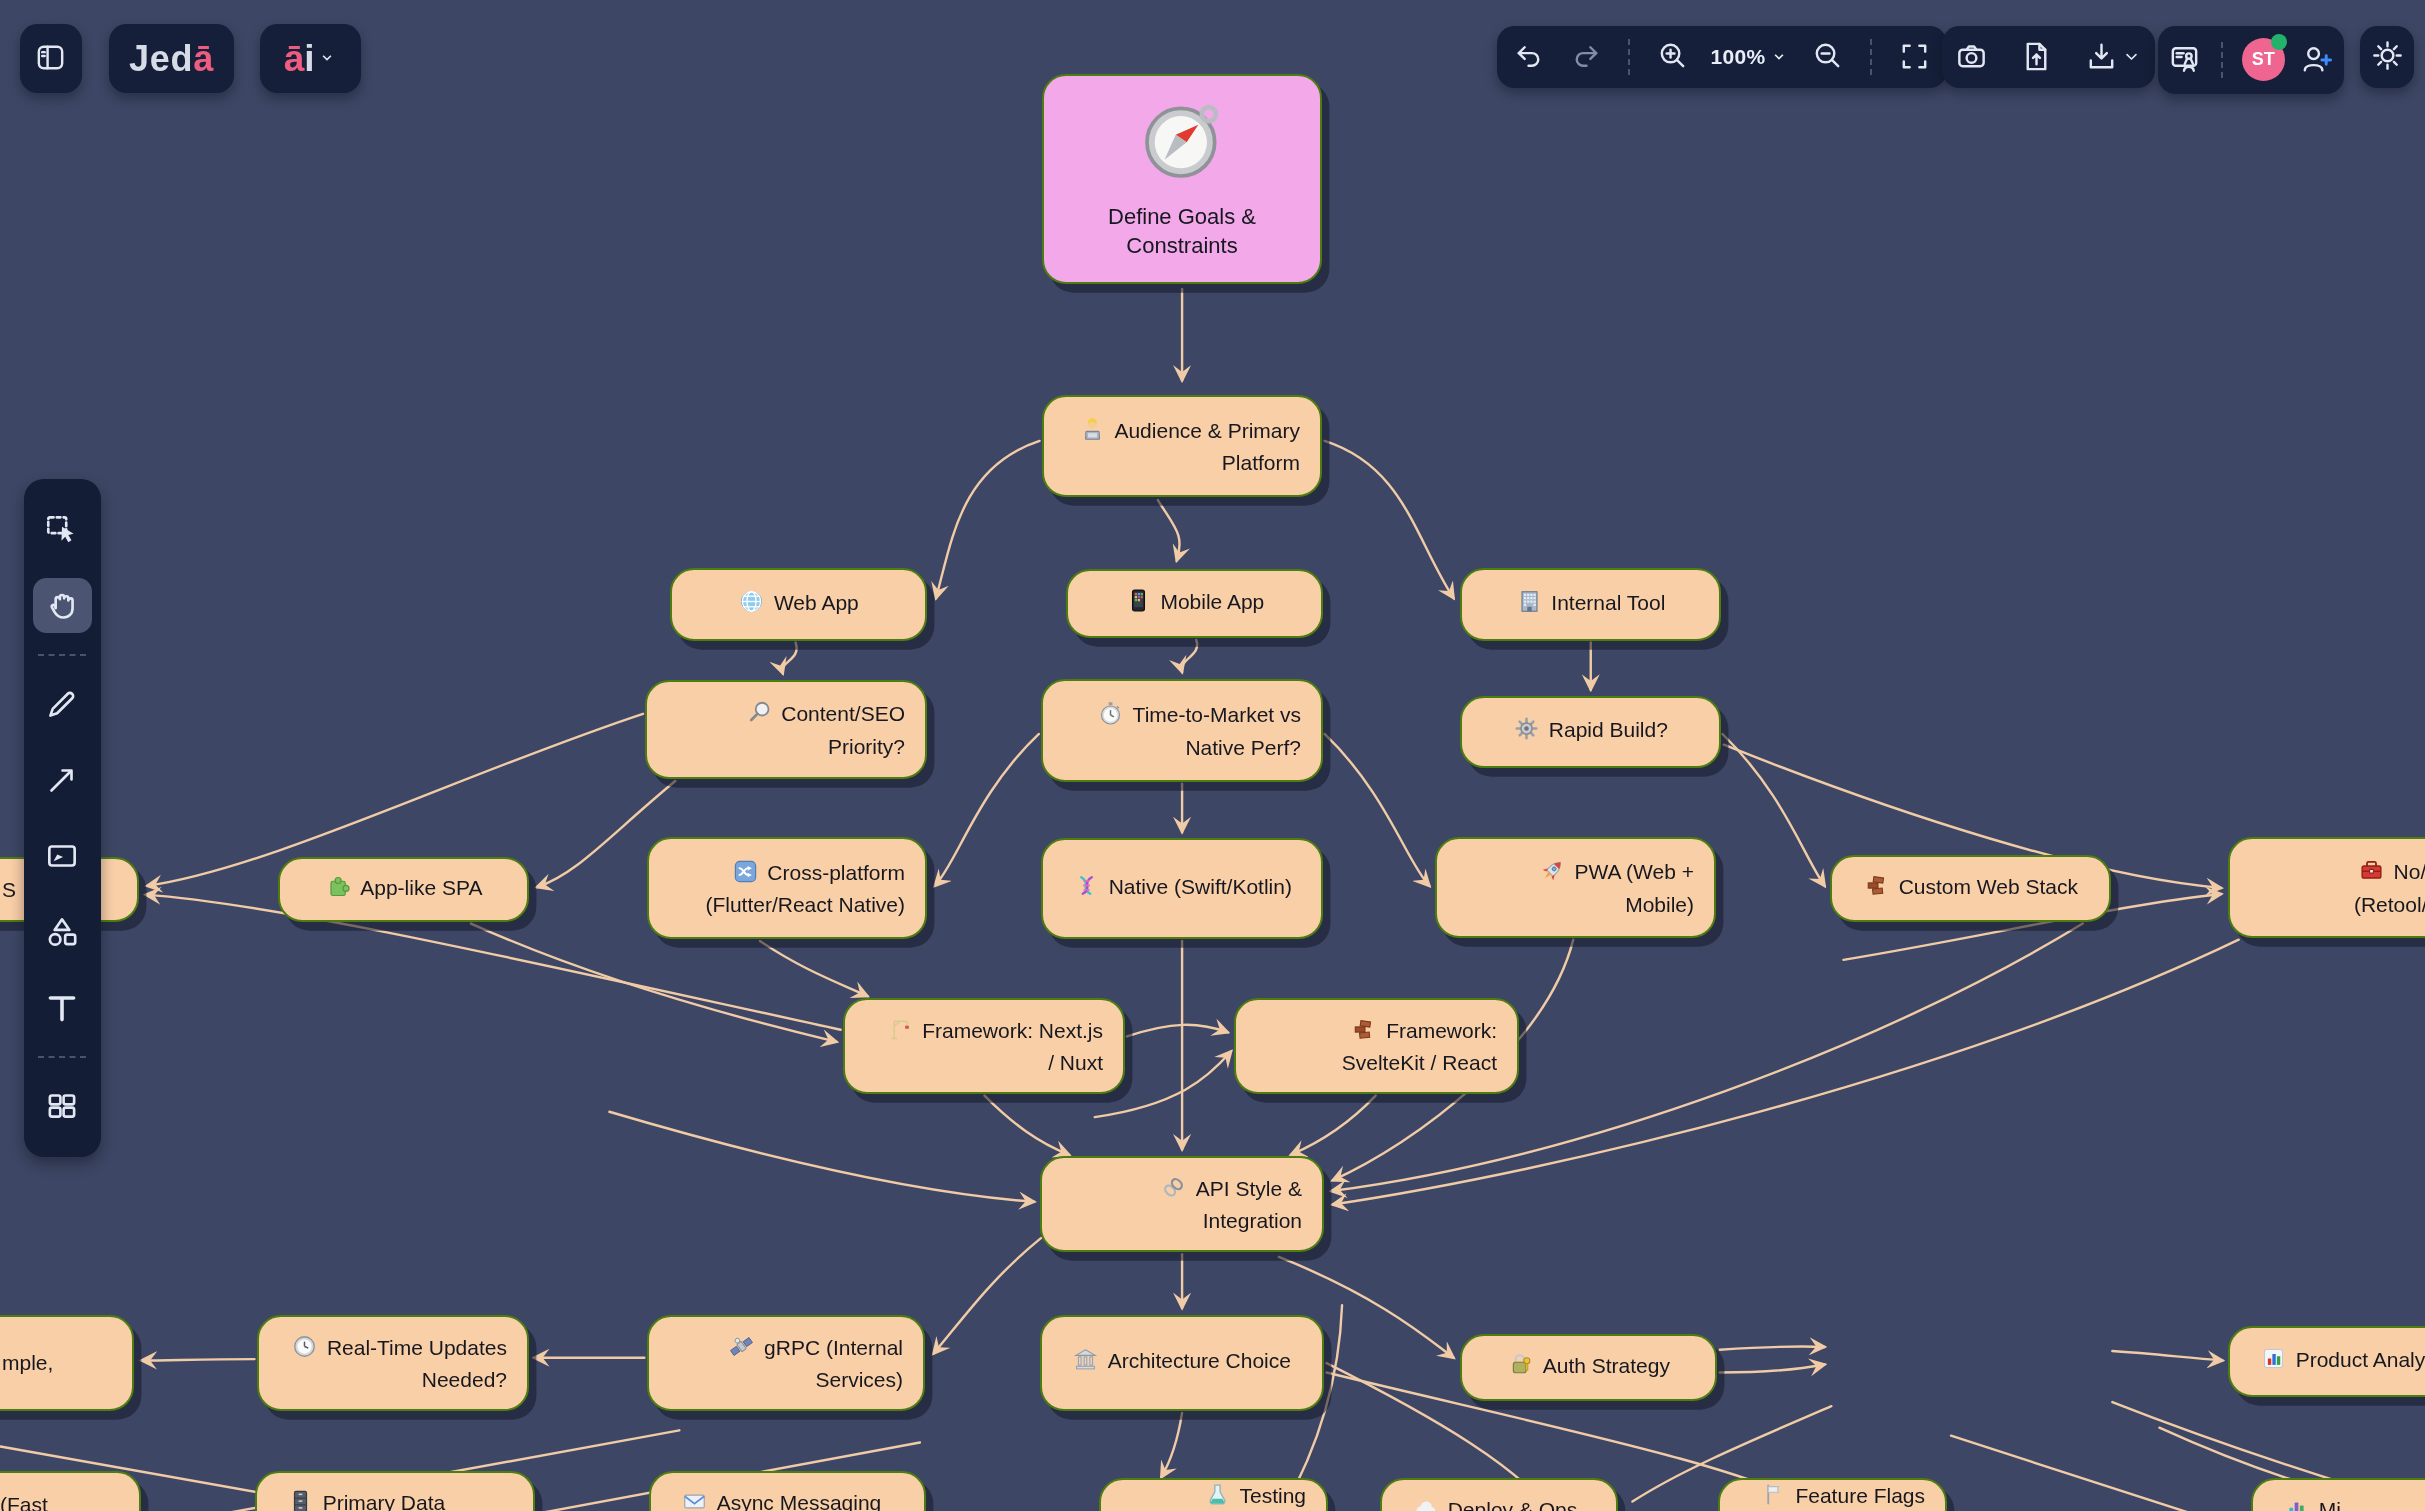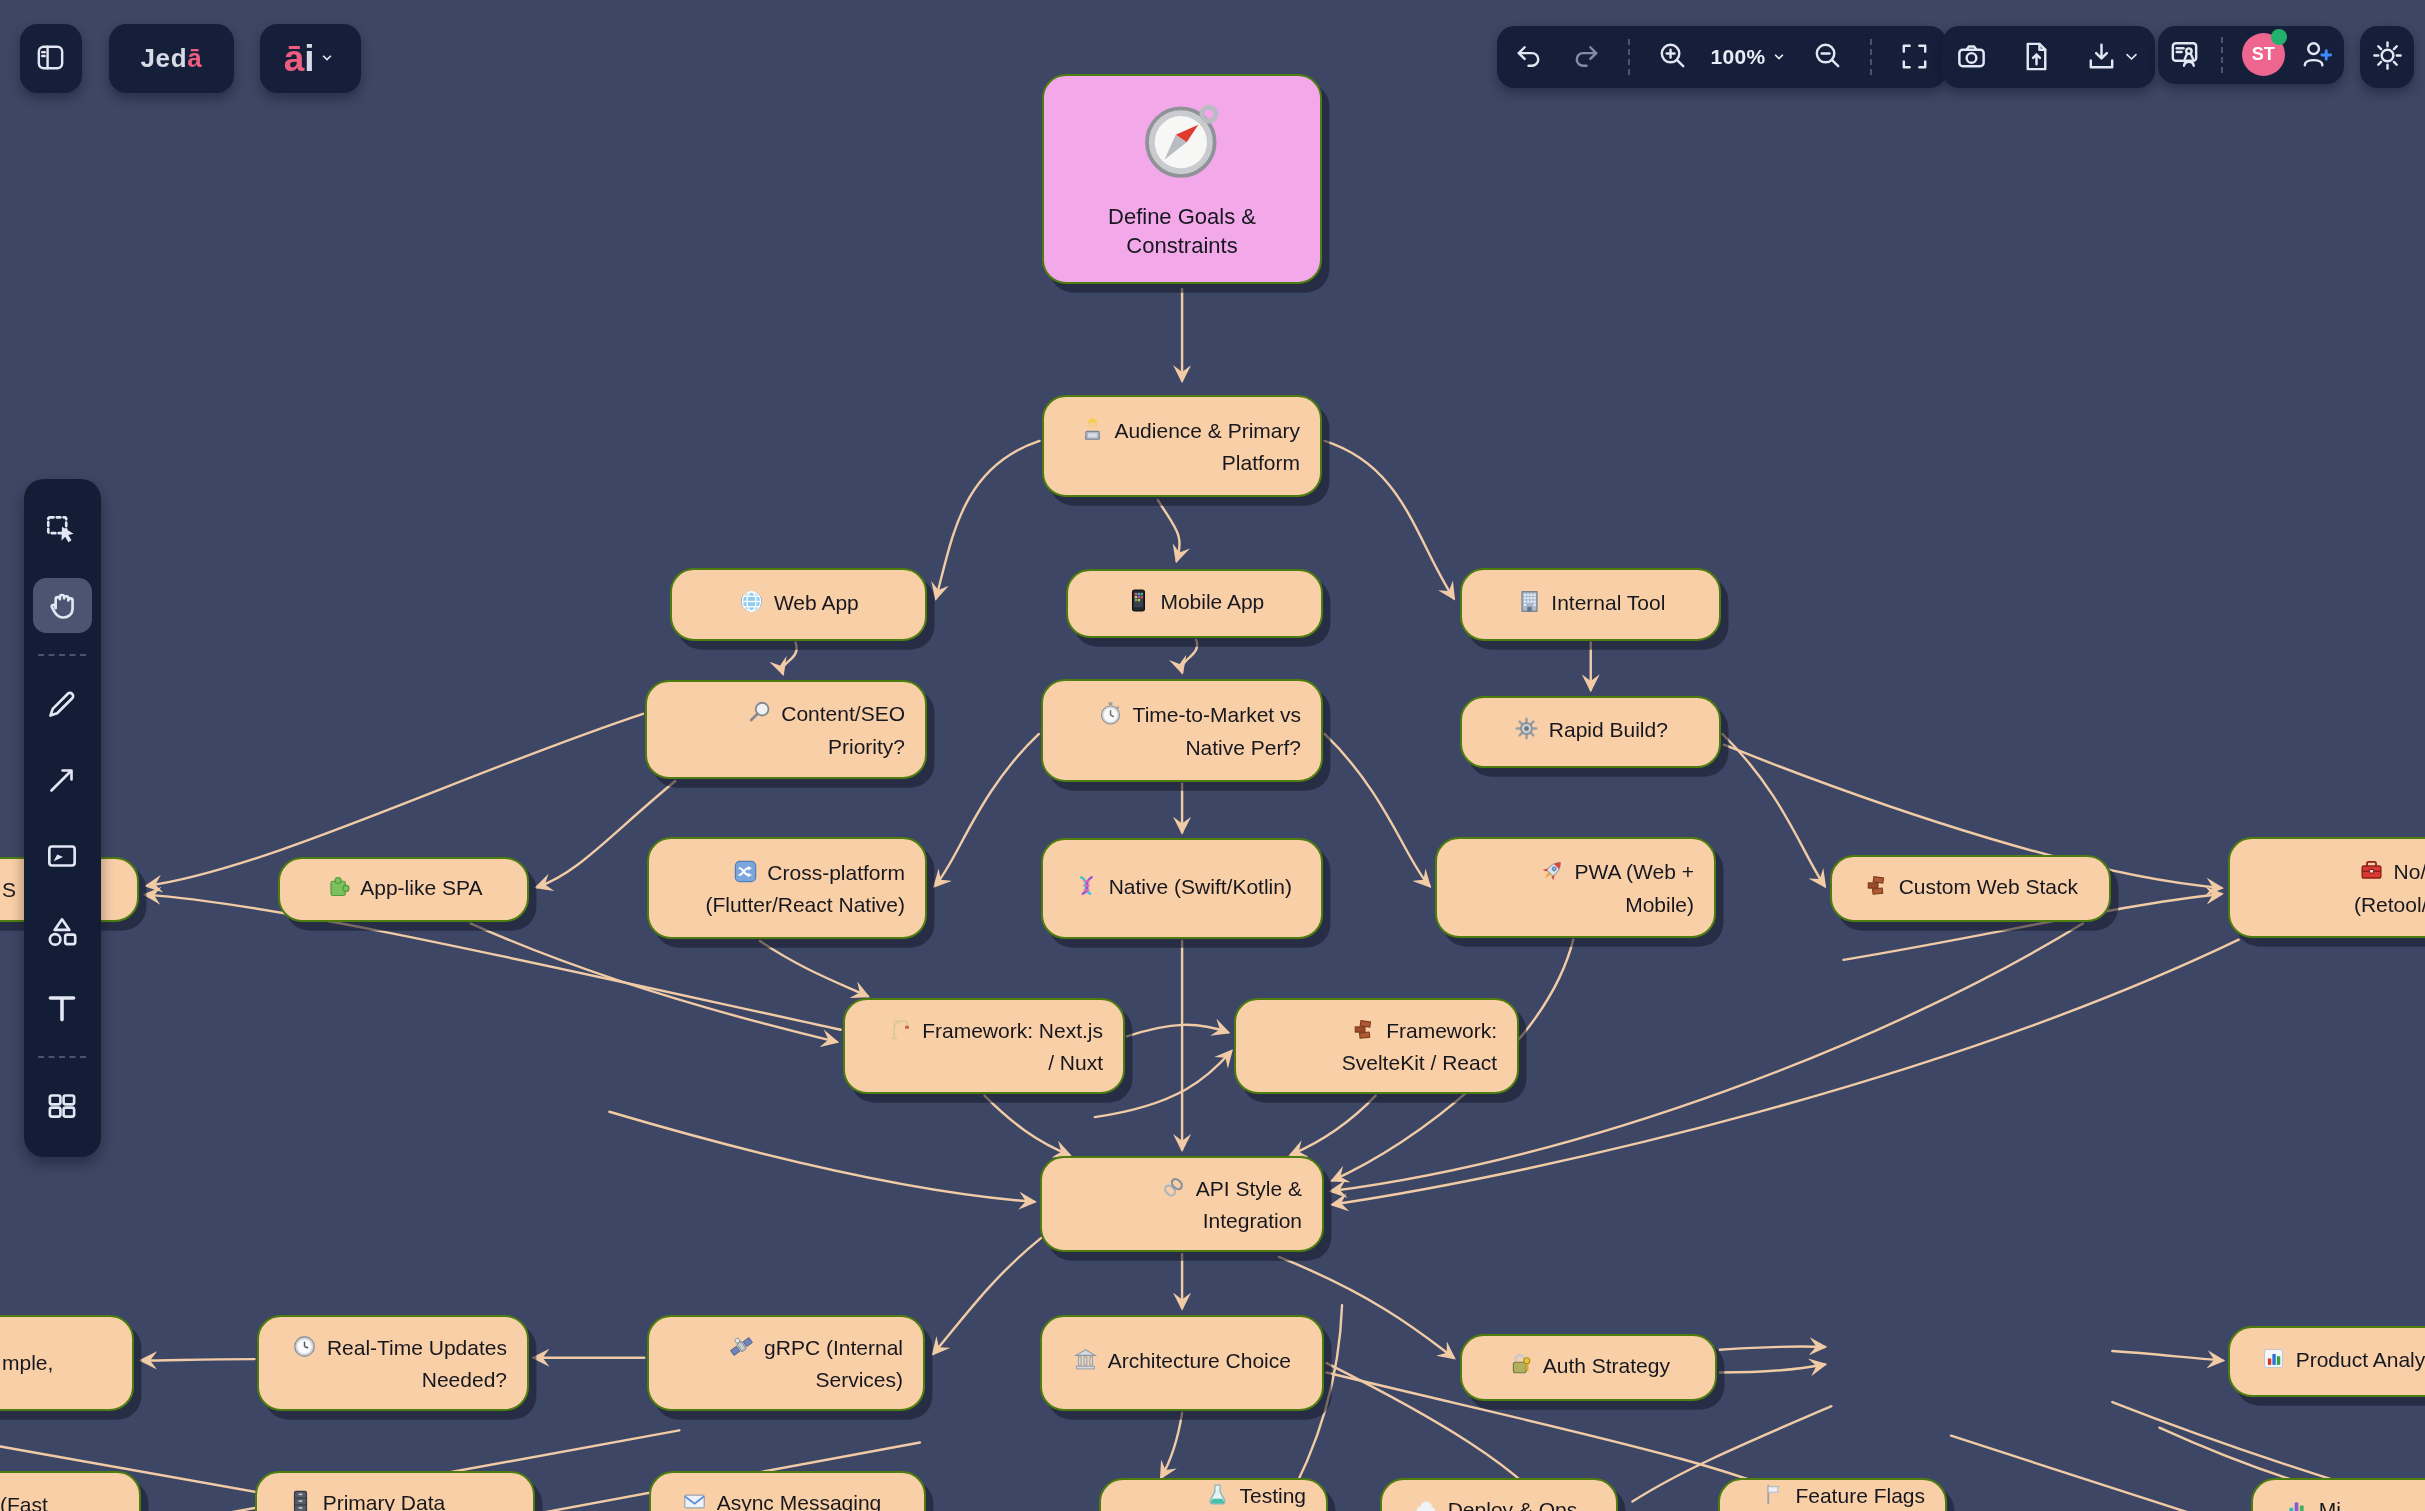--- a/index.html
+++ b/index.html
@@ -31,21 +31,21 @@
   .pill{
     position:absolute;background:#161f39;border-radius:17.5px;z-index:10;
     display:flex;align-items:center;box-shadow:0 5.4px 10.8px rgba(9,12,24,.35);
   }
   .tbtn{display:flex;align-items:center;justify-content:center;cursor:pointer}
   .tbtn svg{width:35px;height:35px;fill:none;stroke:#e2e7f3;stroke-width:2.5;stroke-linecap:round;stroke-linejoin:round}
   .tbtn.dim svg{stroke:#828ca8}
   .vdiv{border-left:2px dashed #47536f;height:36px;margin:0 4px}
   .zoomlabel{color:#e8edf8;font-weight:700;font-size:21px;letter-spacing:0.3px;display:flex;align-items:center;gap:4px}
   .zoomlabel svg{width:20px;height:20px;fill:none;stroke:#e8edf8;stroke-width:3}
-  .logo-text{font-size:26px;font-weight:600;letter-spacing:0.7px;color:#d6dbe6}
+  .logo-text{font-size:36px;font-weight:600;letter-spacing:0.7px;color:#d6dbe6}
   .logo-accent{color:#ee5d80}
   .ai-text{font-size:37px;font-weight:600;color:#d6dbe6}
   .avatar{position:relative;width:43px;height:43px;border-radius:50%;background:#ee6590;
     display:flex;align-items:center;justify-content:center;color:#fff;font-size:18px;font-weight:700}
   .avatar .dot{position:absolute;right:-2.7px;top:-4px;width:16px;height:16px;border-radius:50%;background:#23b26b}
   
   .ltool{
     position:absolute;left:23.5px;top:479px;width:77px;height:678px;background:#141d36;border-radius:20px;
     z-index:10;display:flex;flex-direction:column;align-items:center;justify-content:space-between;
     padding:23px 0;box-sizing:border-box;box-shadow:0 6.7px 13.4px rgba(9,12,24,.4);
@@ -465,21 +465,21 @@
     <svg viewBox="0 0 36 36">
         <path d="M7 22 v7 h22 v-7"></path>
         <path d="M18 6 v13.5 M12.5 14.5 L18 20 l5.5 -5.5"></path>
       </svg>
     <svg viewBox="0 0 36 36" style="width:23px;height:23px">
         <path d="M11 15 l7 7 7 -7"></path>
       </svg>
   </span>
 </div>
 
-<div class="pill" style="left:2158px;top:25.5px;width:167px;height:58px;padding:0 9.4px;justify-content:space-between">
+<div class="pill" style="left:2158px;top:25.5px;width:167px;height:68px;padding:0 9.4px;justify-content:space-between">
   <span class="tbtn">
     <svg viewBox="0 0 36 36">
         <rect x="6" y="6.5" width="24" height="18" rx="3"></rect>
         <line x1="10" y1="11.5" x2="17" y2="11.5"></line>
         <line x1="10" y1="15.5" x2="15" y2="15.5"></line>
         <circle cx="22.5" cy="14.5" r="2.8"></circle>
         <path d="M17.5 29.5 c0.8 -5.5 9.2 -5.5 10 0"></path>
         <path d="M20.5 17.5 l-2.2 5 M24.5 17.5 l2.2 5"></path>
       </svg>
   </span>

